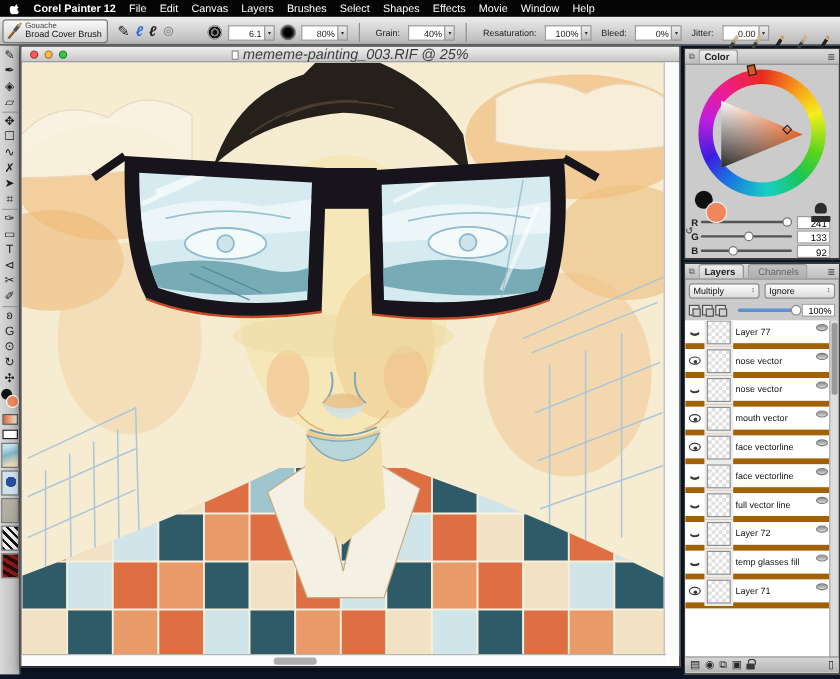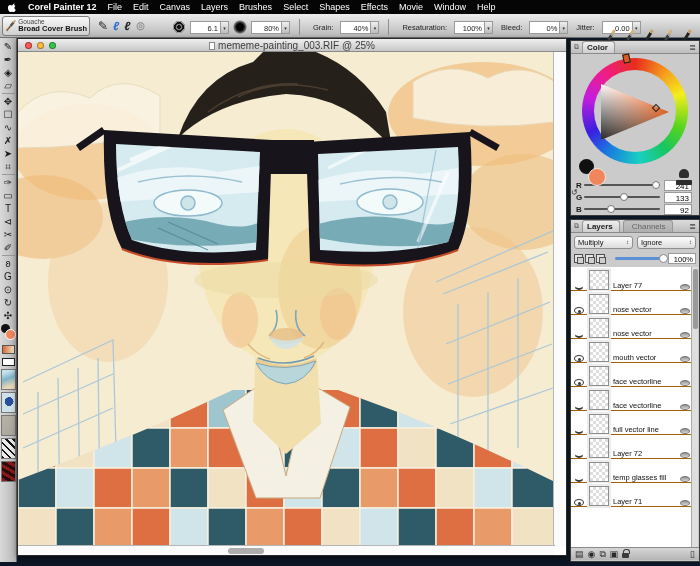--- a/index.html
+++ b/index.html
@@ -15,21 +15,21 @@
   .menubar span.mitem { cursor:default; }
 
   
   .propbar { position:absolute; left:0; top:14px; width:700px; height:24px;
              background:linear-gradient(#ececec,#b9b9b9); border-bottom:1px solid #6f6f6f;
              display:flex; align-items:center; font-size:7.5px; color:#222; }
   .brush-sel { position:absolute; left:2px; top:2px; width:88px; height:20px; border:1px solid #7d7d7d;
                border-radius:3px; background:linear-gradient(#fafafa,#cfcfcf); display:flex; align-items:center; padding:1px 2px; }
   .brush-sel .txt { line-height:1.12; margin-left:2px; }
   .brush-sel .cat { font-size:6.5px; color:#444; }
-  .brush-sel .var { font-size:7.5px; font-weight:bold; color:#111; white-space:nowrap; }
+  .brush-sel .var { font-size:7.5px; font-weight:normal; color:#111; white-space:nowrap; }
   .styleicons { position:absolute; left:98px; top:2px; height:20px; display:flex; align-items:center; gap:5px; }
   .styleicons .g { font-size:12px; line-height:12px; }
   .g1 { color:#1a1a1a; } .g2 { color:#2b6bd4; font-style:italic; font-weight:bold;}
   .g3 { color:#222; font-style:italic; font-weight:bold;} .g4 { color:#8a8a8a; }
   .dab { width:14px; height:14px; border-radius:50%;
          background:radial-gradient(circle, #000 0%, #000 35%, rgba(0,0,0,.45) 60%, rgba(0,0,0,0) 72%); }
   .dab.rings { background:radial-gradient(circle,#111 18%, #777 20% 34%, #111 36% 48%, #999 50% 62%, rgba(0,0,0,0) 64%); }
   .pfield { display:flex; align-items:center; height:13px; }
   .pfield .val { width:30px; height:13px; background:#fff; border:1px solid #9a9a9a; border-right:none;
                  font-size:7.5px; text-align:right; padding:2px 2px 0 4px; }
@@ -68,21 +68,21 @@
   .pat5 { background:repeating-linear-gradient(30deg,#8a1a18 0 3px,#2a0c0e 3px 6px); }
 
   
   .cwin { position:absolute; left:17px; top:38px; width:550px; height:518px; background:#fff;
           border:1px solid #2a2a2a; box-shadow:0 2px 6px rgba(0,0,0,.5); }
   .ctitle { position:absolute; left:0; top:0; width:100%; height:13px;
             background:linear-gradient(#efefef,#c7c7c7); border-bottom:1px solid #8a8a8a;
             display:flex; align-items:center; }
   .tl { width:7px; height:7px; border-radius:50%; margin-left:5px; border:1px solid rgba(0,0,0,.35); }
   .tl.r { background:#fc5753; margin-left:7px;} .tl.y { background:#fdbc40; } .tl.g { background:#33c748; }
-  .ctext { position:absolute; left:0; right:0; text-align:center; font-size:10px; color:#3c3c3c; }
+  .ctext { position:absolute; left:0; right:0; text-align:center; font-size:12px; color:#3c3c3c;font-style:italic; }
   .docico { display:inline-block; width:6px; height:8px; background:#fff; border:1px solid #888;
             vertical-align:-1px; margin-right:3px; }
   .cartview { position:absolute; left:0; top:13px; width:537px; height:495px; overflow:hidden; }
   .vscroll { position:absolute; right:0; top:13px; width:13px; height:495px; background:#fbfbfb; border-left:1px solid #b5b5b5; }
   .hscroll { position:absolute; left:0; bottom:0; width:537px; height:10px; background:#fbfbfb; border-top:1px solid #b5b5b5; }
   .hthumb { position:absolute; left:210px; top:2px; width:36px; height:6px; border-radius:3px; background:#adadad; }
 
   
   .panel { position:absolute; left:570px; width:130px; background:#cbcbcb; border:1px solid #3a3a3a; }
   .phead { height:13px; background:linear-gradient(#dcdcdc,#bdbdbd); border-bottom:1px solid #8a8a8a;
@@ -129,22 +129,22 @@
   .msel .ud { margin-left:auto; font-size:6px; color:#444; }
   .lops { position:absolute; left:0; top:31px; width:128px; height:15px; display:flex; align-items:center; padding:0 3px; }
   .mini-sq { width:9px; height:9px; border:1px solid #4f4f4f; background:#e3e3e3; margin-right:2px; position:relative; }
   .mini-sq::after { content:""; position:absolute; right:-2px; bottom:-2px; width:5px; height:5px;
                     background:#cfcfcf; border:1px solid #4f4f4f; }
   .otrack { position:relative; flex:1; height:3px; background:#5b8fd6; border-radius:2px; margin:0 5px 0 8px; }
   .oknob { position:absolute; left:92%; top:-3px; width:9px; height:9px; border-radius:50%;
            background:#fff; border:1px solid #888; }
   .obox { width:28px; height:11px; background:#fff; border:1px solid #9a9a9a; font-size:7.5px; text-align:right; padding:1px 2px 0 0; }
   .llist { position:absolute; left:0; top:47px; width:121px; height:288px; background:#fff; overflow:hidden; }
-  .lrow { position:relative; width:100%; height:24px; border-bottom:1px solid #a16207; background:#fff;
-          display:flex; align-items:flex-end; }
+  .lrow { position:relative; width:100%; height:24px; border-bottom:5px solid #a16207; background:#fff;
+          display:flex; align-items:center; }
   .eyecell { width:16px; display:flex; justify-content:center; }
   .eye { display:inline-block; width:10px; height:7px; border:1px solid #3a3a3a; border-radius:50%;
          background:#fff; position:relative; }
   .eye::after { content:""; position:absolute; left:3px; top:1.5px; width:3px; height:3px; border-radius:50%; background:#3a3a3a; }
   .eye.closed { border-color:transparent; border-bottom:2px solid #3a3a3a; border-radius:0 0 9px 9px; background:transparent; height:6px;}
   .eye.closed::after { display:none; }
   .thumb { width:20px; height:20px; border:1px solid #8f8f8f; background-color:#fff; margin-right:4px;
            background-image:linear-gradient(45deg,#ddd 25%,transparent 25%,transparent 75%,#ddd 75%),
                             linear-gradient(45deg,#ddd 25%,transparent 25%,transparent 75%,#ddd 75%);
            background-size:6px 6px; background-position:0 0,3px 3px; box-shadow:0 0 0 2px #ececec; margin-left:2px;}

